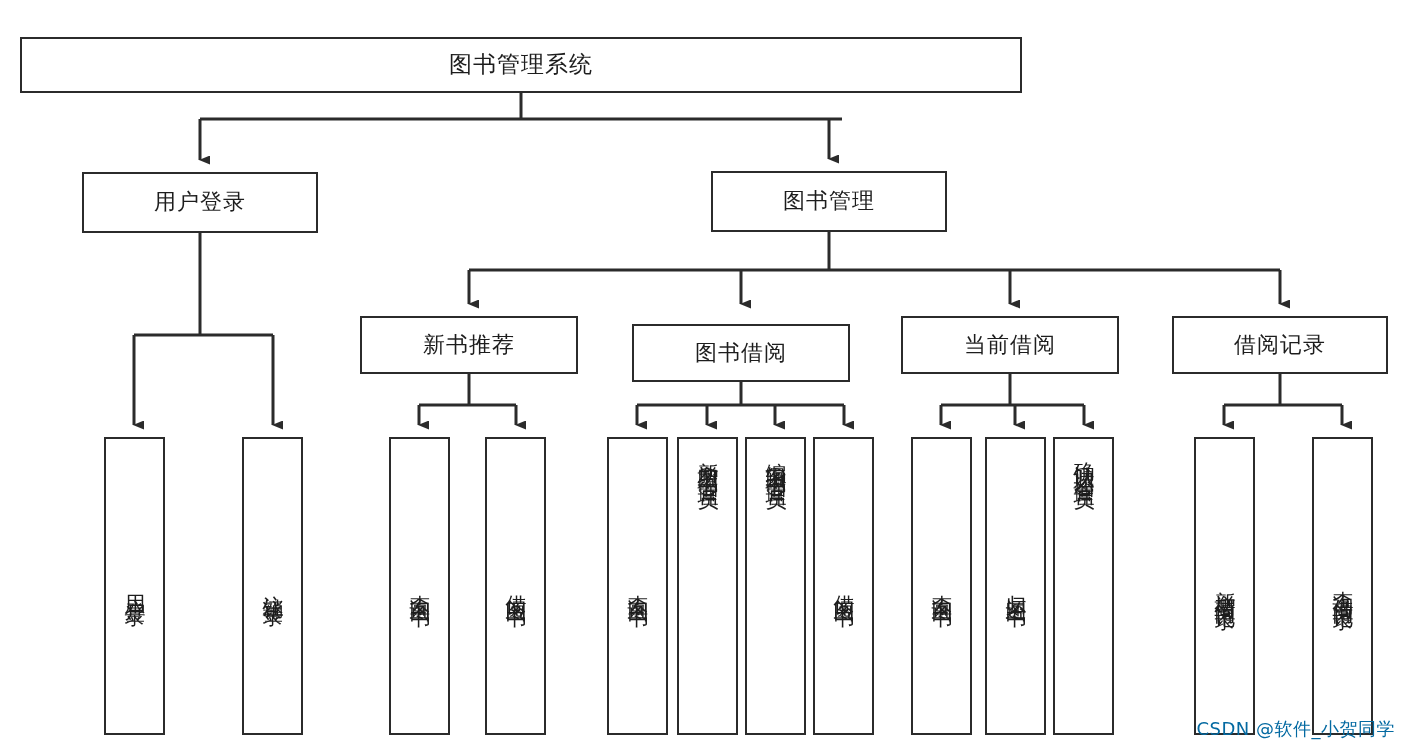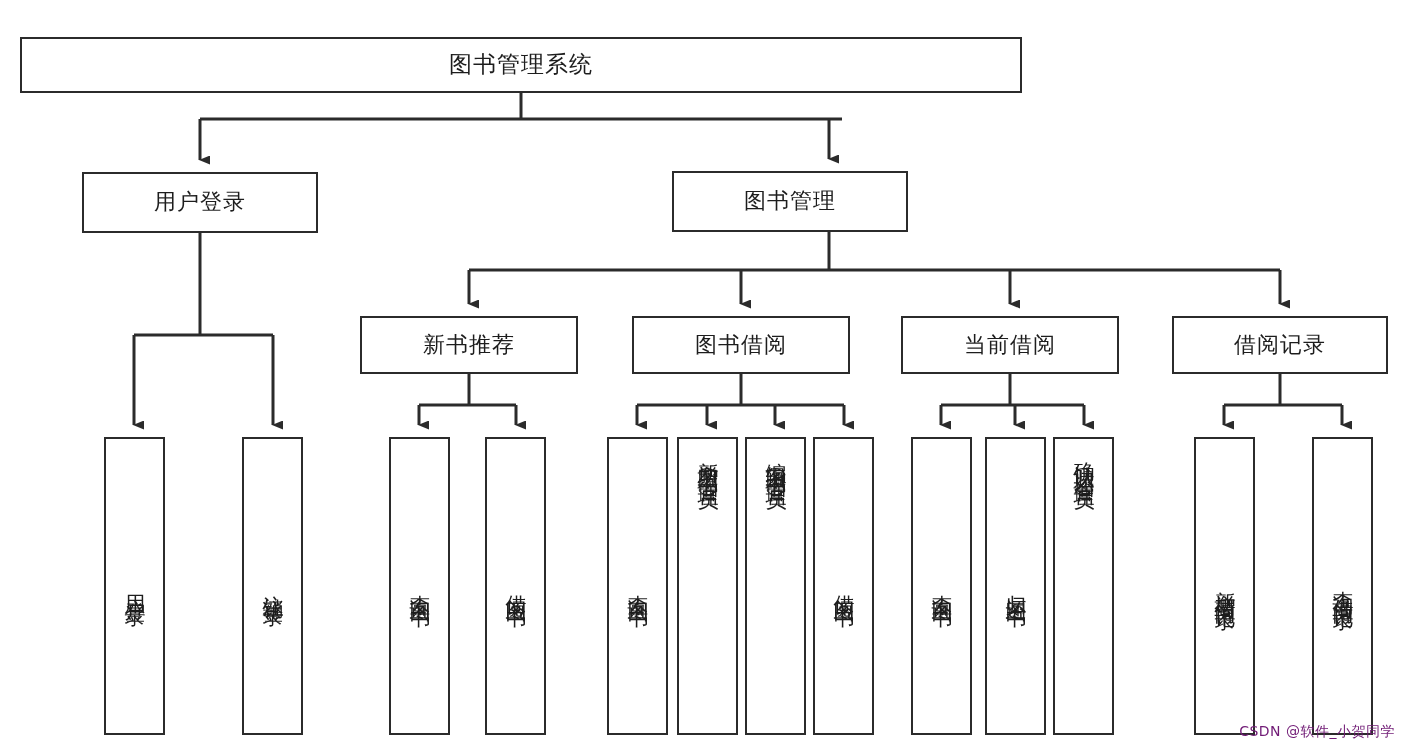--- a/index.html
+++ b/index.html
@@ -55,22 +55,22 @@
     height:100%;
     display:flex;
     align-items:center;
     justify-content:center;
   }
   .vwrap.top{ align-items:flex-start; padding-top:6px; }
   #watermark{
     position:absolute;
     right:10px;
     bottom:6px;
-    font-size:14px;
-    color:#701a75;
+    font-size:18px;
+    color:#0369a1;
     letter-spacing:0.5px;
     white-space:nowrap;
     font-family:"DejaVu Sans","Liberation Sans",sans-serif;
   }
 </style>
 </head>
 <body>
 
 <div id="canvas">
 
@@ -124,28 +124,28 @@
     </g>
   </svg>
 
   <div class="node h root" style="left:20px;top:13px;width:1002px;height:56px;">
     <span>图书管理系统</span>
   </div>
 
   <div class="node h" style="left:82px;top:172px;width:236px;height:61px;">
     <span>用户登录</span>
   </div>
-  <div class="node h" style="left:672px;top:171px;width:236px;height:61px;">
+  <div class="node h" style="left:711px;top:171px;width:236px;height:61px;">
     <span>图书管理</span>
   </div>
 
   <div class="node h" style="left:360px;top:316px;width:218px;height:58px;font-family:Liberation Serif, serif;">
     <span>新书推荐</span>
   </div>
-  <div class="node h" style="left:632px;top:316px;width:218px;height:58px;">
+  <div class="node h" style="left:632px;top:324px;width:218px;height:58px;">
     <span>图书借阅</span>
   </div>
   <div class="node h" style="left:901px;top:316px;width:218px;height:58px;">
     <span>当前借阅</span>
   </div>
   <div class="node h" style="left:1172px;top:316px;width:216px;height:58px;">
     <span>借阅记录</span>
   </div>
 
   <div class="node v" style="left:104px;top:437px;width:61px;height:298px;">

